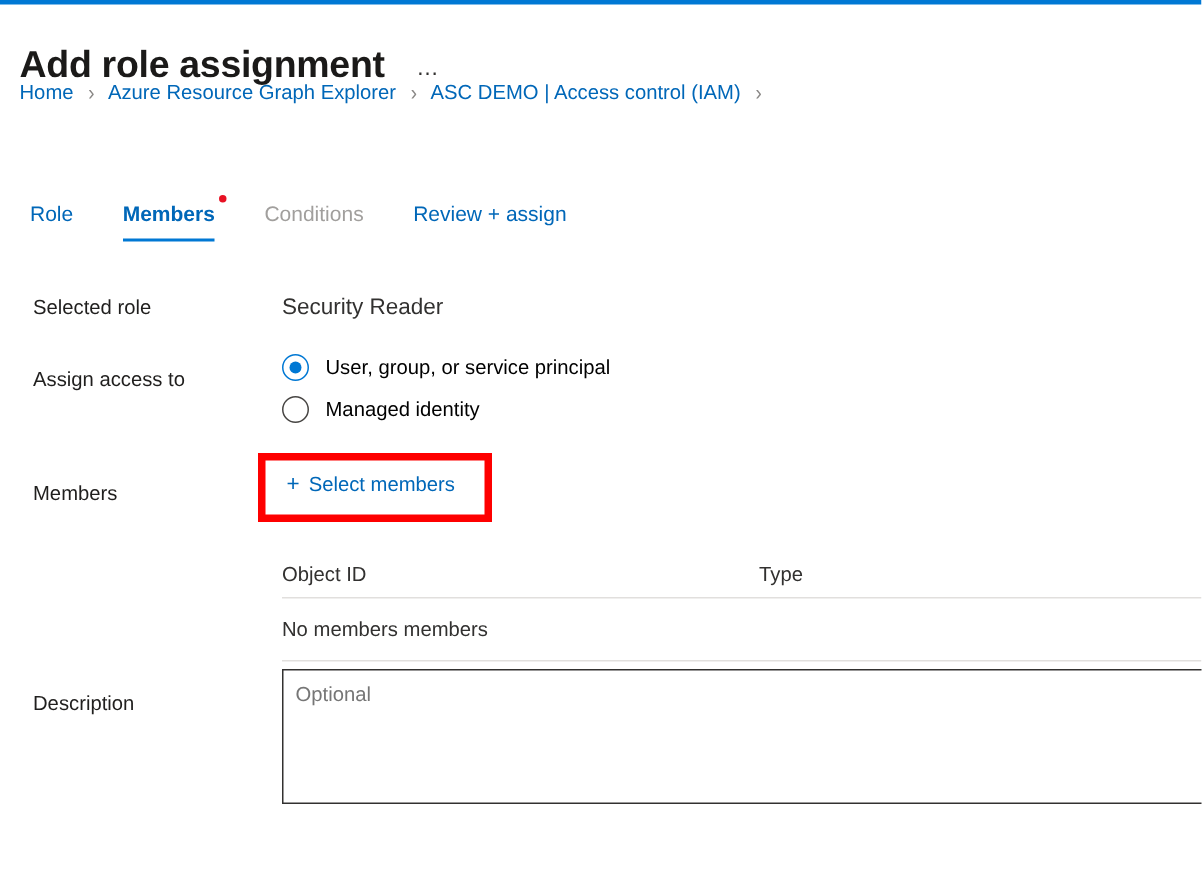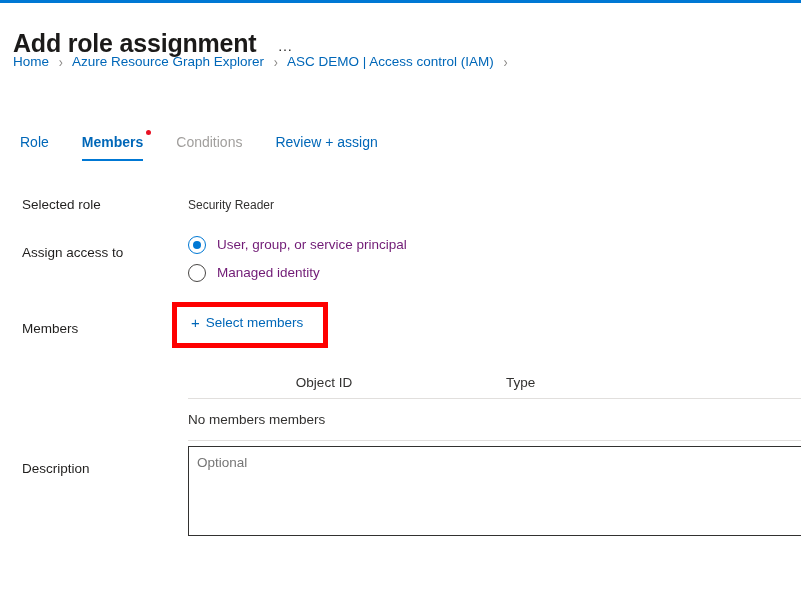--- a/index.html
+++ b/index.html
@@ -136,21 +136,21 @@
     position: absolute;
     left: 22px;
     font-size: 13.5px;
     font-weight: 400;
     color: #201f1e;
     line-height: 18px;
   }
   .f-value {
     position: absolute;
     left: 188px;
-    font-size: 12px;
+    font-size: 15px;
     color: #323130;
     line-height: 18px;
   }
 
   
   .radio-group {
     position: absolute;
     left: 188px;
   }
   .radio-item {
@@ -179,21 +179,21 @@
     top: 50%;
     width: 8px;
     height: 8px;
     margin: -4px 0 0 -4px;
     border-radius: 50%;
     background: #0078d4;
   }
   .radio-label {
     margin-left: 11px;
     font-size: 13.5px;
-    color: #701a75;
+    color: #000000;
     line-height: 18px;
   }
 
   
   .select-members-wrap {
     position: absolute;
     left: 188px;
     top: 0;
   }
   .select-members {
@@ -247,21 +247,21 @@
     height: 41px;
     align-items: center;
     border-bottom: 1px solid #e1dfdd;
   }
   .mt-td {
     font-size: 13.5px;
     color: #323130;
     line-height: 18px;
   }
   .col-name  { width: 280px; flex: 0 0 280px; }
-  .col-objid { width: 272px; flex: 0 0 272px; text-align: center; }
+  .col-objid { width: 272px; flex: 0 0 272px; }
   .col-type  { width: 61px;  flex: 0 0 61px; margin-left: 46px; }
 
   
   .desc-area {
     position: absolute;
     left: 188px;
     width: 625px;
     height: 90px;
     box-sizing: border-box;
     border: 1px solid #323130;

